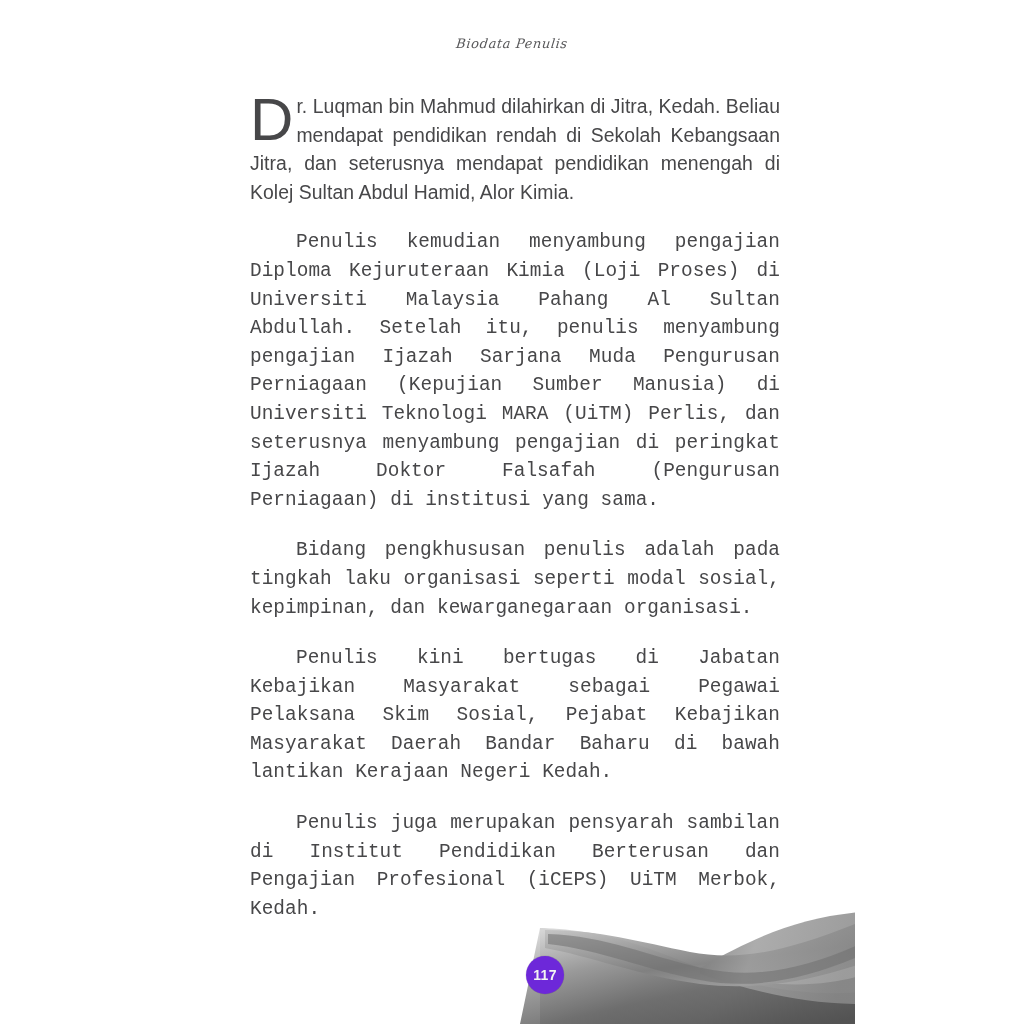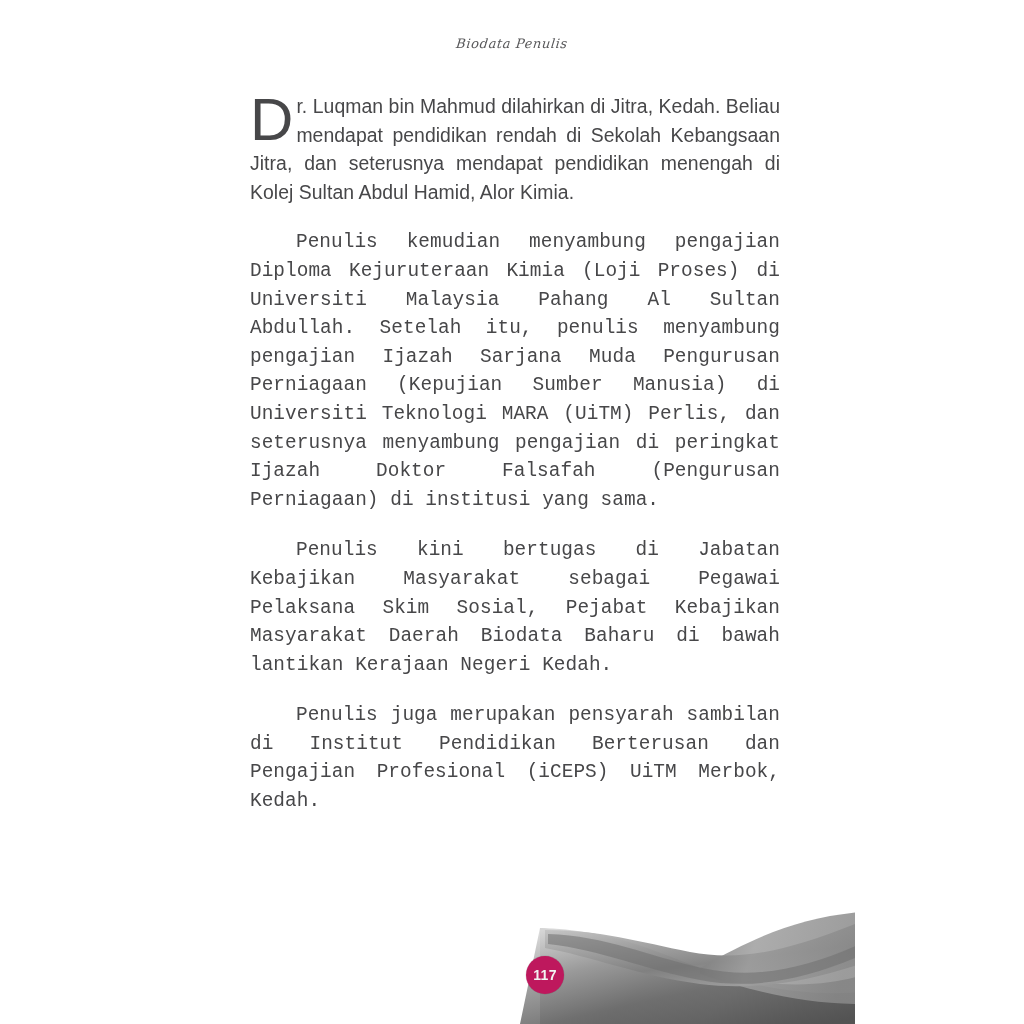--- a/index.html
+++ b/index.html
@@ -94,21 +94,21 @@
     height: 160px;
   }
 
   .page-number {
     position: absolute;
     left: 526px;
     top: 956px;
     width: 38px;
     height: 38px;
     border-radius: 50%;
-    background: #be185d;
+    background: #6d28d9;
     color: #f2f2f2;
     font-family: "Liberation Sans", sans-serif;
     font-size: 14px;
     font-weight: 700;
     letter-spacing: 0.3px;
     display: flex;
     align-items: center;
     justify-content: center;
     box-shadow: 0 0 0 0.5px rgba(0,0,0,0.12);
   }
@@ -121,22 +121,23 @@
   <div class="running-head">Biodata Penulis</div>
 
   <div class="content">
 
     <p class="para dropcap-para">
       <span class="dropcap">D</span><span>r. Luqman bin Mahmud dilahirkan di Jitra, Kedah.   Beliau mendapat pendidikan rendah di Sekolah Kebangsaan Jitra, dan seterusnya mendapat pendidikan menengah di Kolej Sultan Abdul Hamid, Alor Kimia.</span>
     </p>
 
     <p class="para indent">Penulis kemudian menyambung pengajian Diploma Kejuruteraan Kimia (Loji Proses) di Universiti Malaysia Pahang Al Sultan Abdullah. Setelah itu, penulis menyambung pengajian Ijazah Sarjana Muda Pengurusan Perniagaan (Kepujian Sumber Manusia) di Universiti Teknologi MARA (UiTM) Perlis, dan seterusnya menyambung pengajian di peringkat Ijazah Doktor Falsafah (Pengurusan Perniagaan) di institusi yang sama.</p>
 
+    <p class="para indent">Bidang pengkhususan penulis adalah pada tingkah laku organisasi seperti modal sosial, kepimpinan, dan kewarganegaraan organisasi.</p>
 
-    <p class="para indent">Penulis kini bertugas di Jabatan Kebajikan Masyarakat sebagai Pegawai Pelaksana Skim Sosial, Pejabat Kebajikan Masyarakat Daerah Biodata Baharu di bawah lantikan Kerajaan Negeri Kedah.</p>
+    <p class="para indent">Penulis kini bertugas di Jabatan Kebajikan Masyarakat sebagai Pegawai Pelaksana Skim Sosial, Pejabat Kebajikan Masyarakat Daerah Bandar Baharu di bawah lantikan Kerajaan Negeri Kedah.</p>
 
     <p class="para indent">Penulis juga merupakan pensyarah sambilan di Institut Pendidikan Berterusan dan Pengajian Profesional (iCEPS) UiTM Merbok, Kedah.</p>
 
   </div>
 
   <div class="footer-art">
     <svg viewBox="0 0 1024 160" preserveAspectRatio="none" aria-hidden="true">
       <defs>
         <linearGradient id="gA" x1="0" y1="0" x2="1" y2="0.35">
           <stop offset="0%" stop-color="#b9b9b9"></stop>

